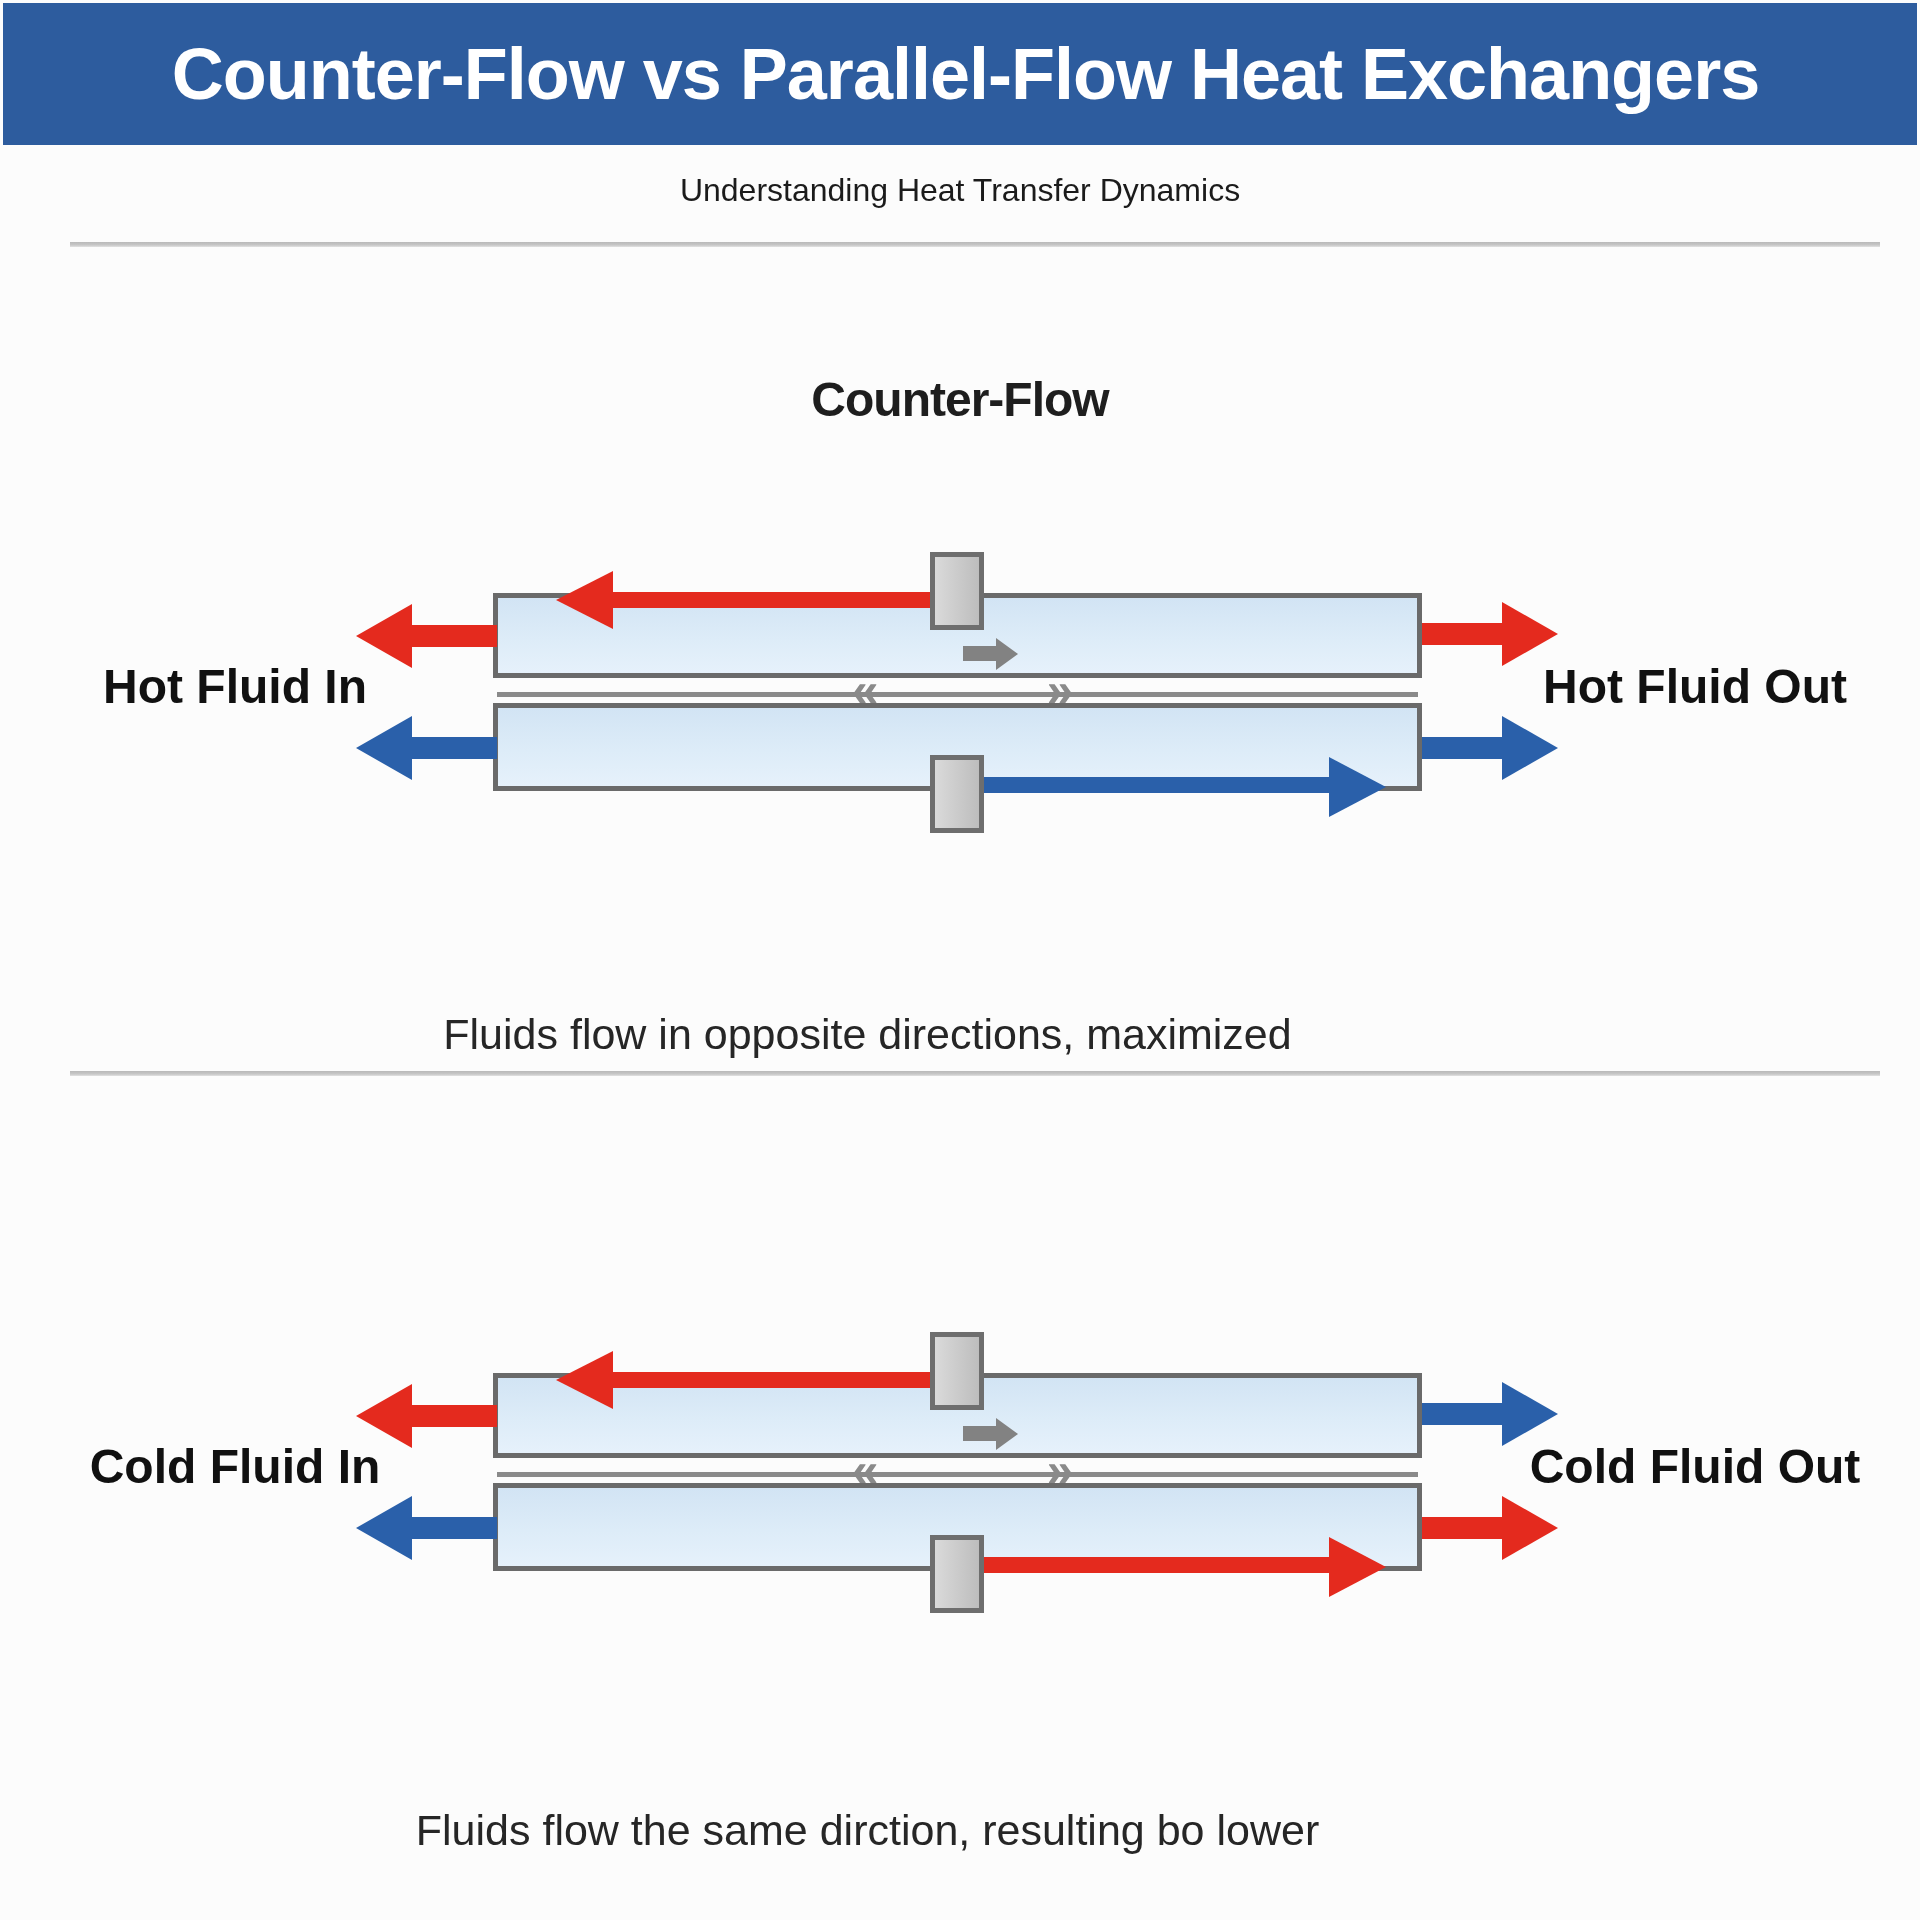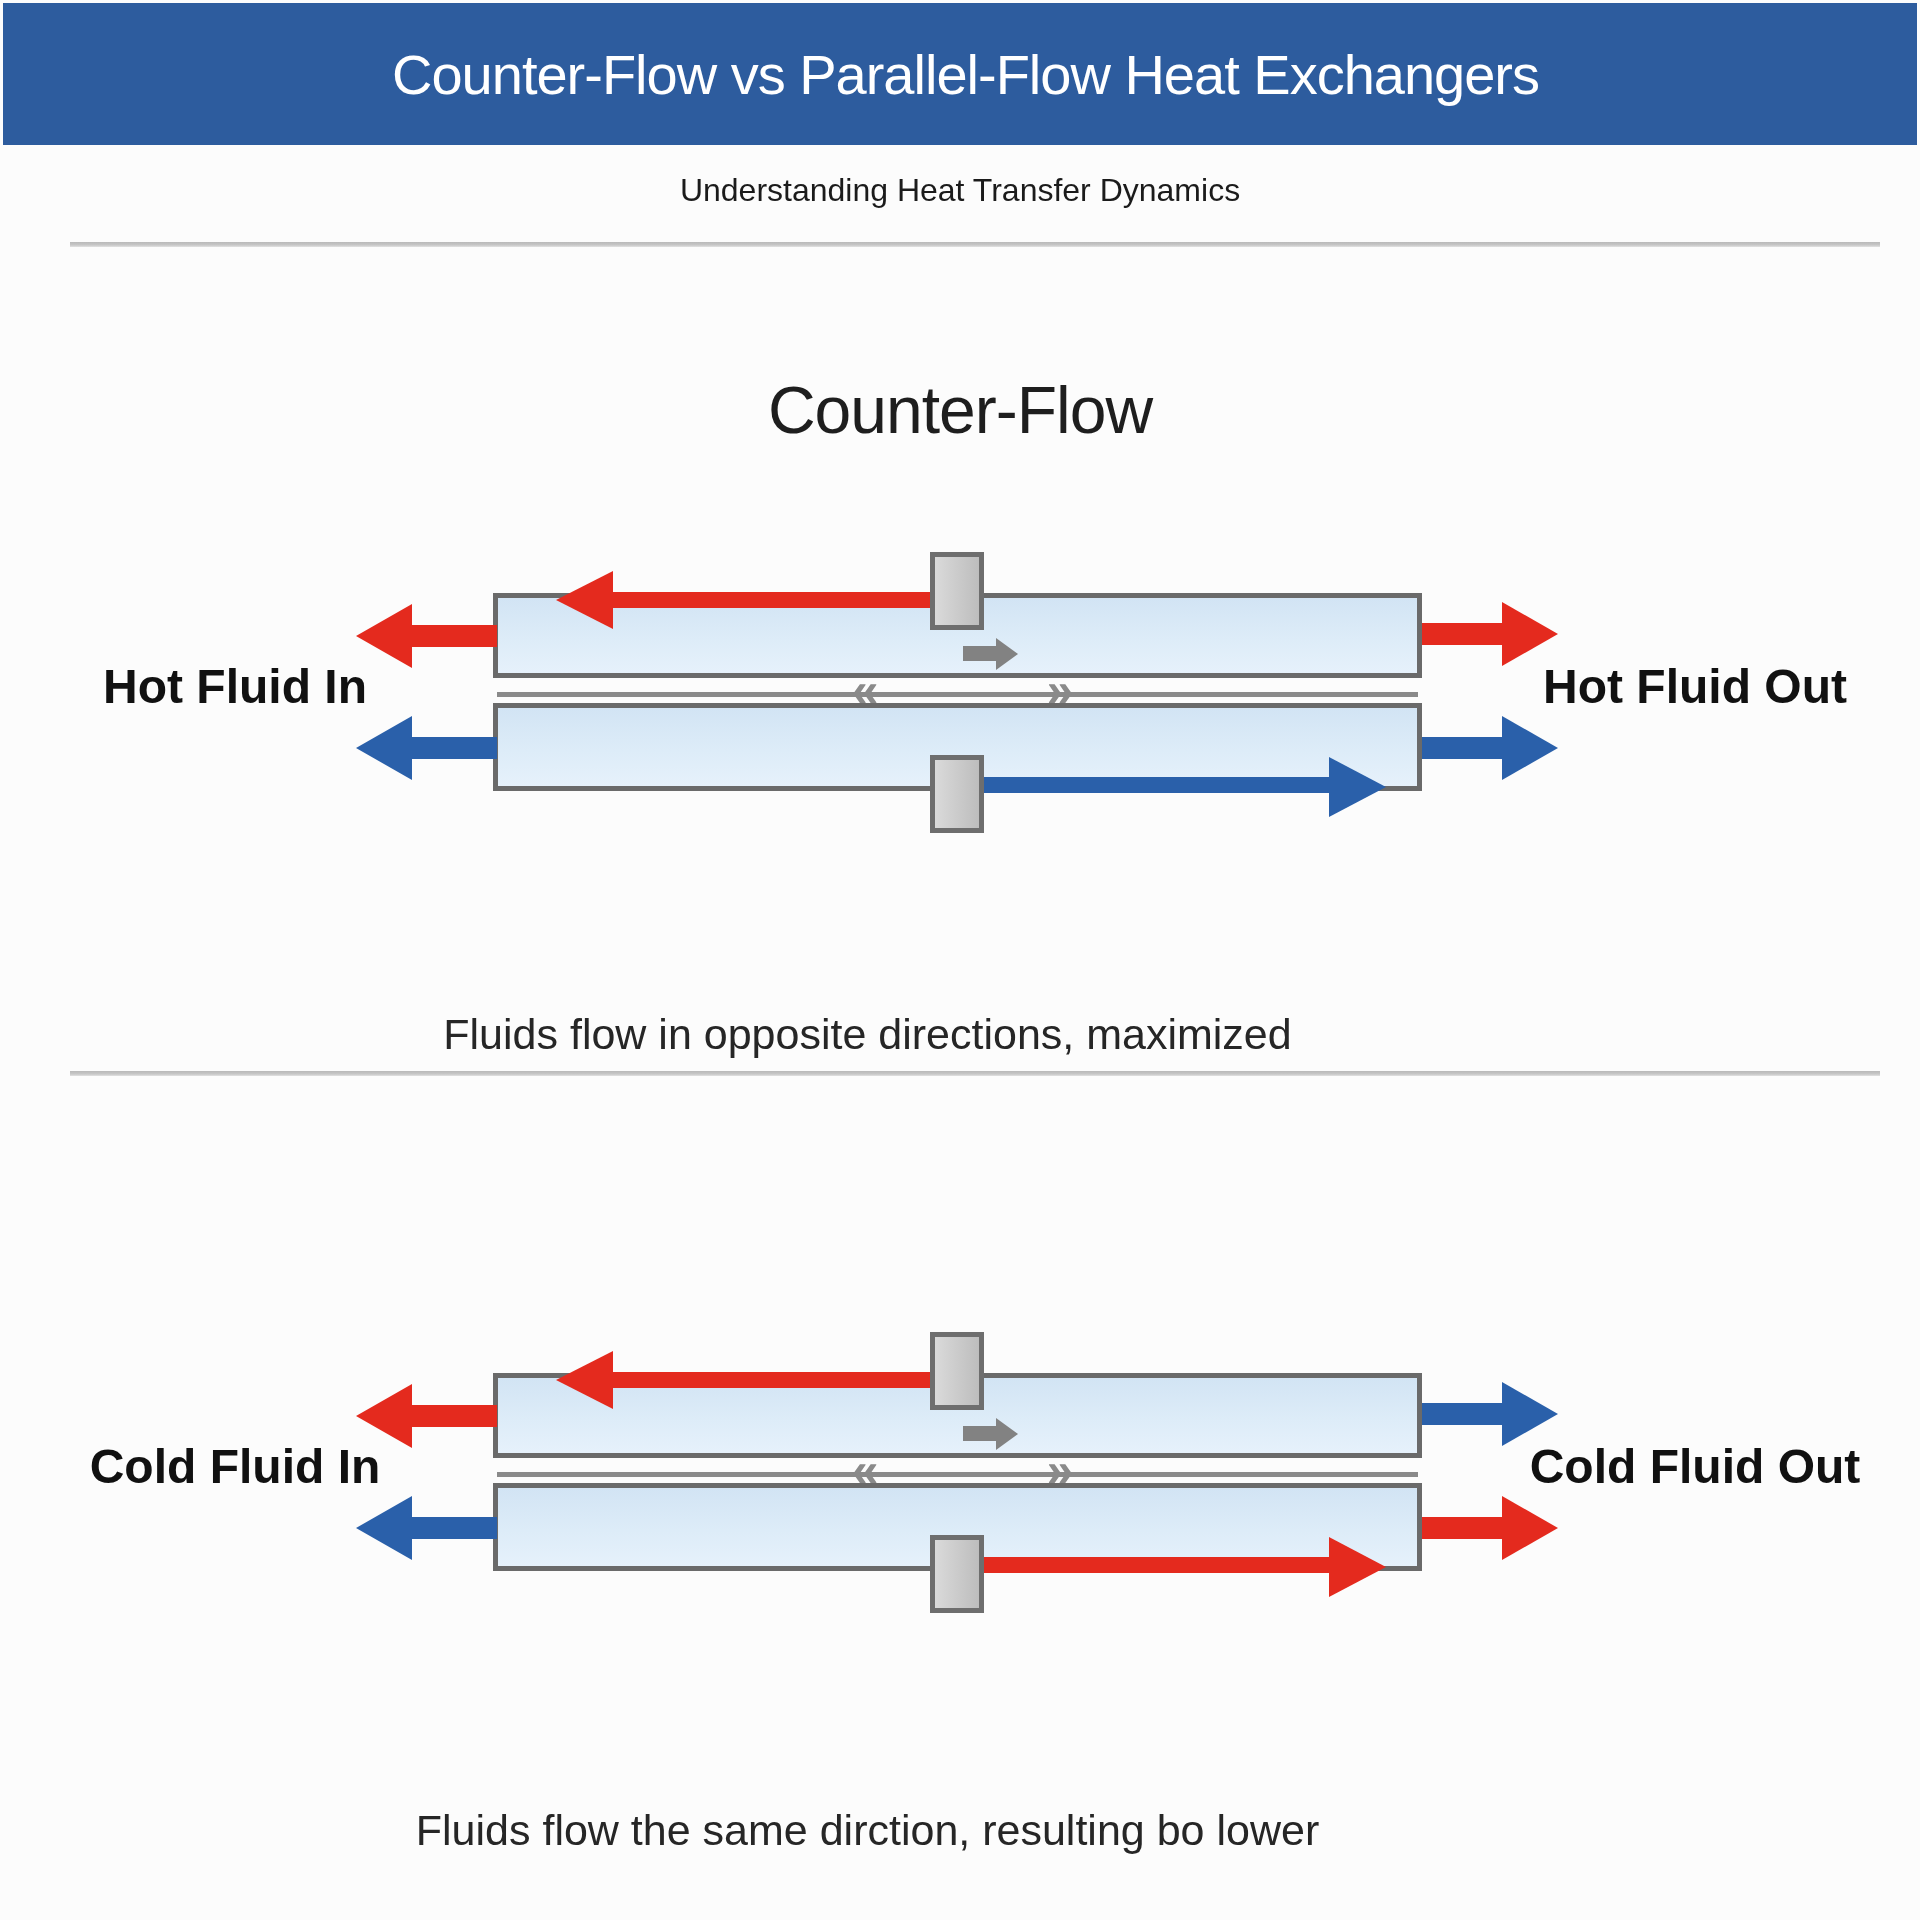--- a/index.html
+++ b/index.html
@@ -14,34 +14,34 @@
   .page{
     position:relative;width:1920px;height:1920px;background:var(--page-bg);
     font-family:"Liberation Sans",sans-serif;overflow:hidden;margin:0 auto;
   }
   
   .header-band{
     position:absolute;left:3px;top:3px;width:1914px;height:142px;
     background:var(--header-bg);display:flex;align-items:center;justify-content:center;
   }
   .header-title{
-    color:var(--header-text);font-size:56px;font-weight:400;letter-spacing:-1px;white-space:nowrap;margin-left:11px;
+    color:var(--header-text);font-size:72px;font-weight:700;letter-spacing:-1px;white-space:nowrap;margin-left:11px;
   }
   .subtitle{
     position:absolute;left:0;top:160px;width:1920px;height:60px;line-height:60px;
     text-align:center;font-size:32px;color:var(--subtitle-text);
   }
   .divider{position:absolute;left:70px;width:1810px;height:5px;
     background:linear-gradient(180deg,#b9b9b9,var(--divider) 60%,#e2e2e2);}
   #divider-1{top:242px}
   #divider-2{top:1071px}
 
   .section-heading{
     position:absolute;left:0;width:1920px;text-align:center;
-    font-size:66px;font-weight:400;color:var(--heading-text);letter-spacing:-1px;
+    font-size:48px;font-weight:700;color:var(--heading-text);letter-spacing:-1px;
   }
   #counter-heading{top:372px}
   #parallel-heading{top:1162px}
 
   .section-desc{
     position:absolute;left:0;width:1735px;text-align:center;
     font-size:43px;line-height:57px;color:var(--desc-text);white-space:pre-wrap;
   }
   #counter-desc{top:892px}
   #parallel-desc{top:1688px}

